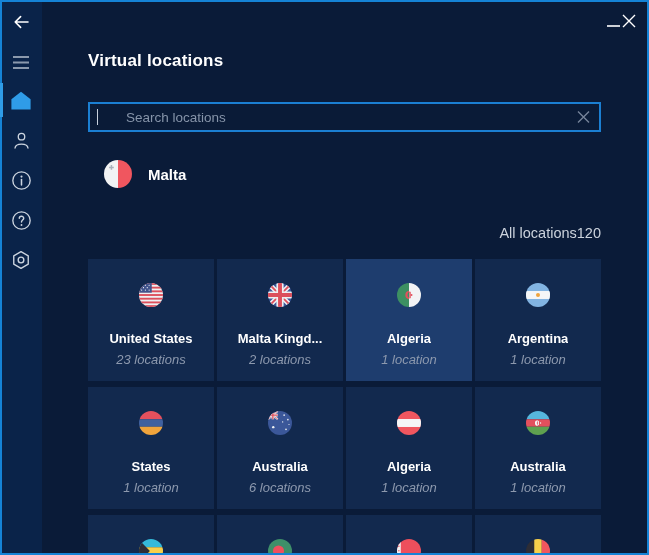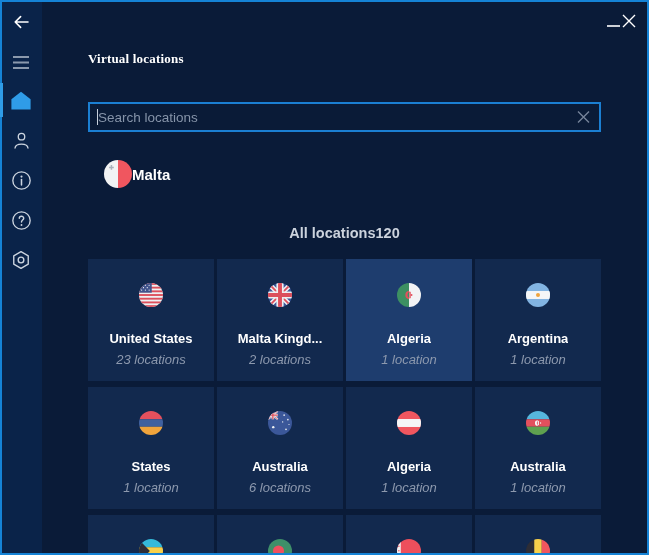--- a/index.html
+++ b/index.html
@@ -28,36 +28,36 @@
   .win-btn.close{left:616px;}
 
   
   .sidebar{position:absolute;left:0;top:0;bottom:0;width:42px;background:var(--sidebar-background);}
   .side-item{position:absolute;left:0;width:42px;height:34px;display:flex;align-items:center;justify-content:center;cursor:pointer;}
   .side-item .indicator{position:absolute;left:0;top:0;bottom:0;width:3px;background:var(--accent);z-index:31;}
   .side-item .ico{display:flex;align-items:center;justify-content:center;}
 
   
   .content{position:absolute;left:42px;top:0;right:0;bottom:0;}
-  .page-title{position:absolute;left:46px;top:51px;font-size:13px;font-weight:700;color:var(--text-primary);letter-spacing:0.2px;font-family:Liberation Serif, serif;}
+  .page-title{position:absolute;left:46px;top:51px;font-size:17px;font-weight:700;color:var(--text-primary);letter-spacing:0.2px;}
 
   .search-box{position:absolute;left:46px;top:102px;width:513px;height:30px;border:2px solid var(--search-border);
-    background:rgba(10,27,56,0.4);display:flex;align-items:center;}
+    background:rgba(10,27,56,0.4);display:flex;align-items:center;padding-left:28px;}
   .search-box .caret{position:absolute;left:7px;top:5px;width:1px;height:16px;background:#c8d0dc;}
   .search-box input{flex:1;height:100%;background:transparent;border:none;outline:none;color:#dfe5ee;
     font-size:13.5px;padding-left:8px;font-family:inherit;}
   .search-box input::placeholder{color:#8694a9;opacity:1;}
   .search-box .clear{position:absolute;right:9px;top:50%;transform:translateY(-50%);display:flex;cursor:pointer;}
 
   .current{position:absolute;left:46px;top:160px;height:28px;display:flex;align-items:center;cursor:pointer;}
   .current .flag{margin-left:16px;}
-  .current .cname{font-size:15px;font-weight:700;color:var(--text-primary);}
-
-  .grid-header{position:absolute;left:46px;top:225px;width:513px;display:flex;justify-content:center;
-    font-size:14.5px;color:#ccd3dd;font-weight:bold;}
+  .current .cname{margin-left:16px;font-size:15px;font-weight:700;color:var(--text-primary);}
+
+  .grid-header{position:absolute;left:46px;top:225px;width:513px;display:flex;justify-content:flex-end;
+    font-size:14.5px;color:#ccd3dd;}
 
   .grid{position:absolute;left:46px;top:259px;width:513px;display:grid;
     grid-template-columns:repeat(4,126px);grid-auto-rows:122px;column-gap:3px;row-gap:6px;}
   .tile{background:var(--tile);display:flex;flex-direction:column;align-items:center;padding-top:24px;cursor:pointer;}
   .tile.selected{background:var(--tile-selected);}
   .tile .tname{margin-top:24px;font-size:13px;font-weight:700;color:var(--text-primary);line-height:16px;white-space:nowrap;max-width:120px;overflow:hidden;}
   .tile .tcount{margin-top:5px;font-size:13px;color:var(--text-secondary);line-height:16px;font-style:italic;}
 
   .flag{border-radius:50%;overflow:hidden;display:block;flex:none;}
   .flag svg{display:block;width:100%;height:100%;}

